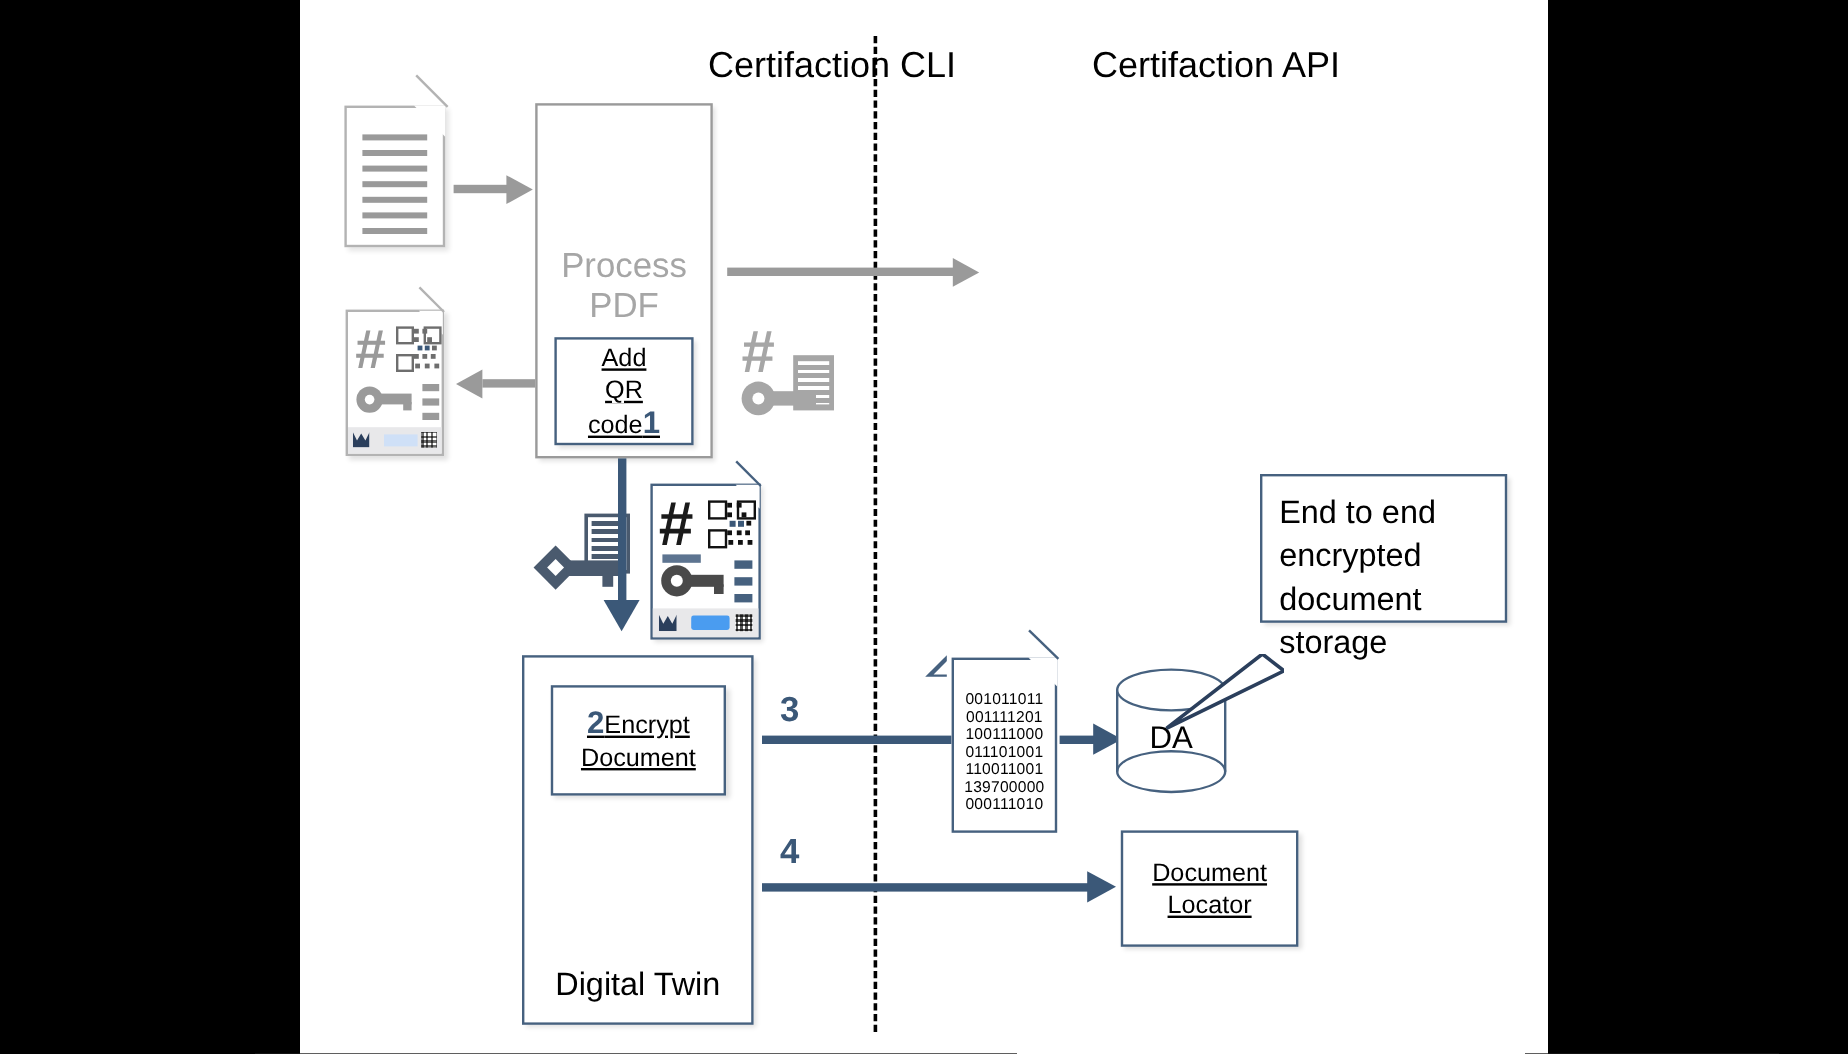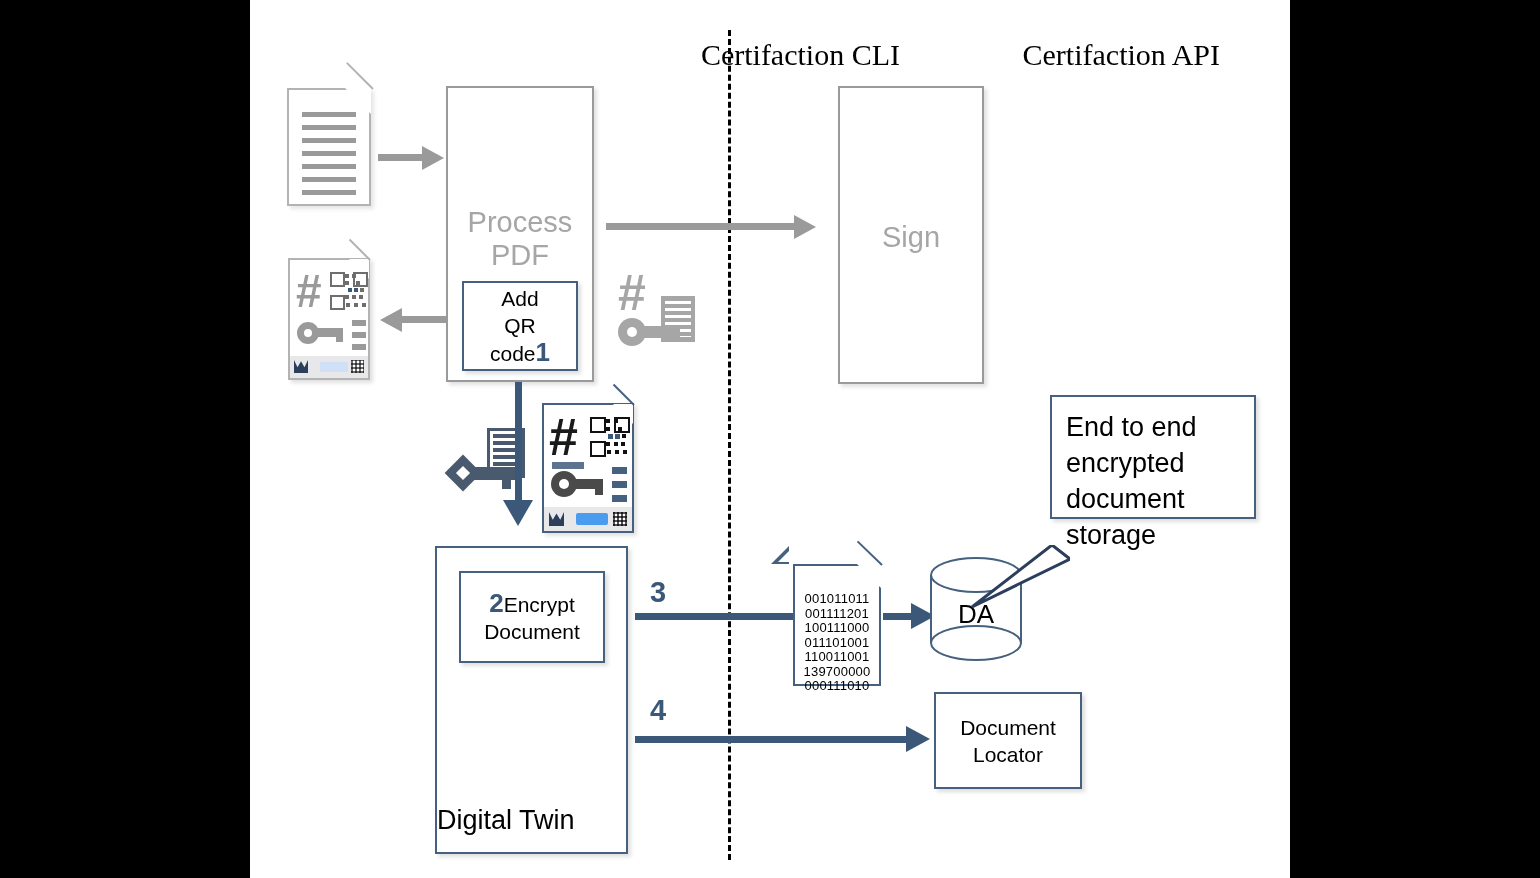--- a/index.html
+++ b/index.html
@@ -39,22 +39,21 @@
   .bar.right { left: 1290px; }
 
   .abs { position: absolute; }
 
   
   .lane-title {
     position: absolute;
     font-size: 30px;
     color: #000000;
     white-space: nowrap;
-    text-align: right;
-    font-family: Liberation Serif, serif;
+    text-align: left;
   }
   .divider {
     position: absolute;
     border-left: 3px dashed #000000;
   }
 
   
   .gbox {
     position: absolute;
     background: #ffffff;
@@ -72,37 +71,38 @@
   }
   .bbox {
     position: absolute;
     background: #ffffff;
     border: 2px solid #46617f;
     box-shadow: 3px 3px 4px rgba(0,0,0,0.13);
     box-sizing: border-box;
     display: flex;
     align-items: center;
     justify-content: center;
+    text-decoration: underline;
   }
   .bbox .btext {
     text-align: center;
     color: #000000;
     font-size: 21px;
     line-height: 27px;
   }
   .step-num {
     color: #3b5878;
     font-weight: bold;
     font-size: 26px;
   }
 
   .twin-label {
     position: absolute;
     left: 0; right: 0;
-    text-align: left;
+    text-align: center;
     font-size: 27px;
     color: #000000;
   }
 
   
   .arrow-line { position: absolute; }
   .arrow-head { position: absolute; width: 0; height: 0; }
 
   .arrow-num {
     position: absolute;
@@ -366,23 +366,20 @@
       <div style="position:absolute; left:0; top:50px; width:62px; height:28px;">
         <div class="key-shape" style="left:0; top:0; width:28px; height:28px; border-radius:50%; background:#a6a6a6;"></div>
         <div class="key-shape" style="left:9px; top:9px; width:10px; height:10px; border-radius:50%; background:#ffffff;"></div>
         <div class="key-shape" style="left:24px; top:8px; width:38px; height:12px; background:#a6a6a6;"></div>
       </div>
     </div>
 
     <div class="arrow-line" style="left:356px; top:223px; width:192px; height:7px; background:#9a9a9a;"></div>
     <div class="arrow-head" style="left:544px; top:215px; border-top:12px solid transparent; border-bottom:12px solid transparent; border-left:22px solid #9a9a9a;"></div>
 
-    <div class="gbox" style="left:588px; top:86px; width:146px; height:298px;">
-      <div class="gtext" style="top:133px;">Sign</div>
-    </div>
 
     <div style="position:absolute; left:200px; top:428px; width:76px; height:70px;">
       <div style="position:absolute; left:37px; top:0; width:32px; height:44px; background:#ffffff; border:3px solid #4a5a6e;">
         <div style="position:absolute; left:3px; top:3px; right:3px; bottom:3px; background:repeating-linear-gradient(180deg,#4a5a6e 0 4px,#ffffff 4px 7px);"></div>
       </div>
       <div style="position:absolute; left:0; top:28px; width:66px; height:34px;">
         <div class="key-shape" style="left:0; top:4px; width:26px; height:26px; background:#4a5a6e; transform:rotate(45deg);"></div>
         <div class="key-shape" style="left:8px; top:12px; width:10px; height:10px; background:#ffffff; transform:rotate(45deg);"></div>
         <div class="key-shape" style="left:22px; top:11px; width:44px; height:13px; background:#4a5a6e;"></div>
         <div class="key-shape" style="left:52px; top:22px; width:9px; height:11px; background:#4a5a6e;"></div>
@@ -444,21 +441,21 @@
       <div class="btext">
         <span class="step-num">2</span><span>Encrypt</span><br>
         <span>Document</span>
       </div>
     </div>
 
 
     <div class="arrow-num" style="left:400px; top:576px;">3</div>
     <div class="arrow-line" style="left:385px; top:613px; width:158px; height:7px; background:#3b5878;"></div>
 
-    <div class="bin-doc" style="left:543px; top:564px; width:88px; height:122px;">
+    <div class="bin-doc" style="left:543px; top:548px; width:88px; height:146px;">
       <div class="fold"></div>
       <div class="foldline"></div>
       <div class="bin-lines" id="bin-lines">
           <div>001011011</div>
           <div>001111201</div>
           <div>100111000</div>
           <div>011101001</div>
           <div>110011001</div>
           <div>139700000</div>
           <div>000111010</div>

